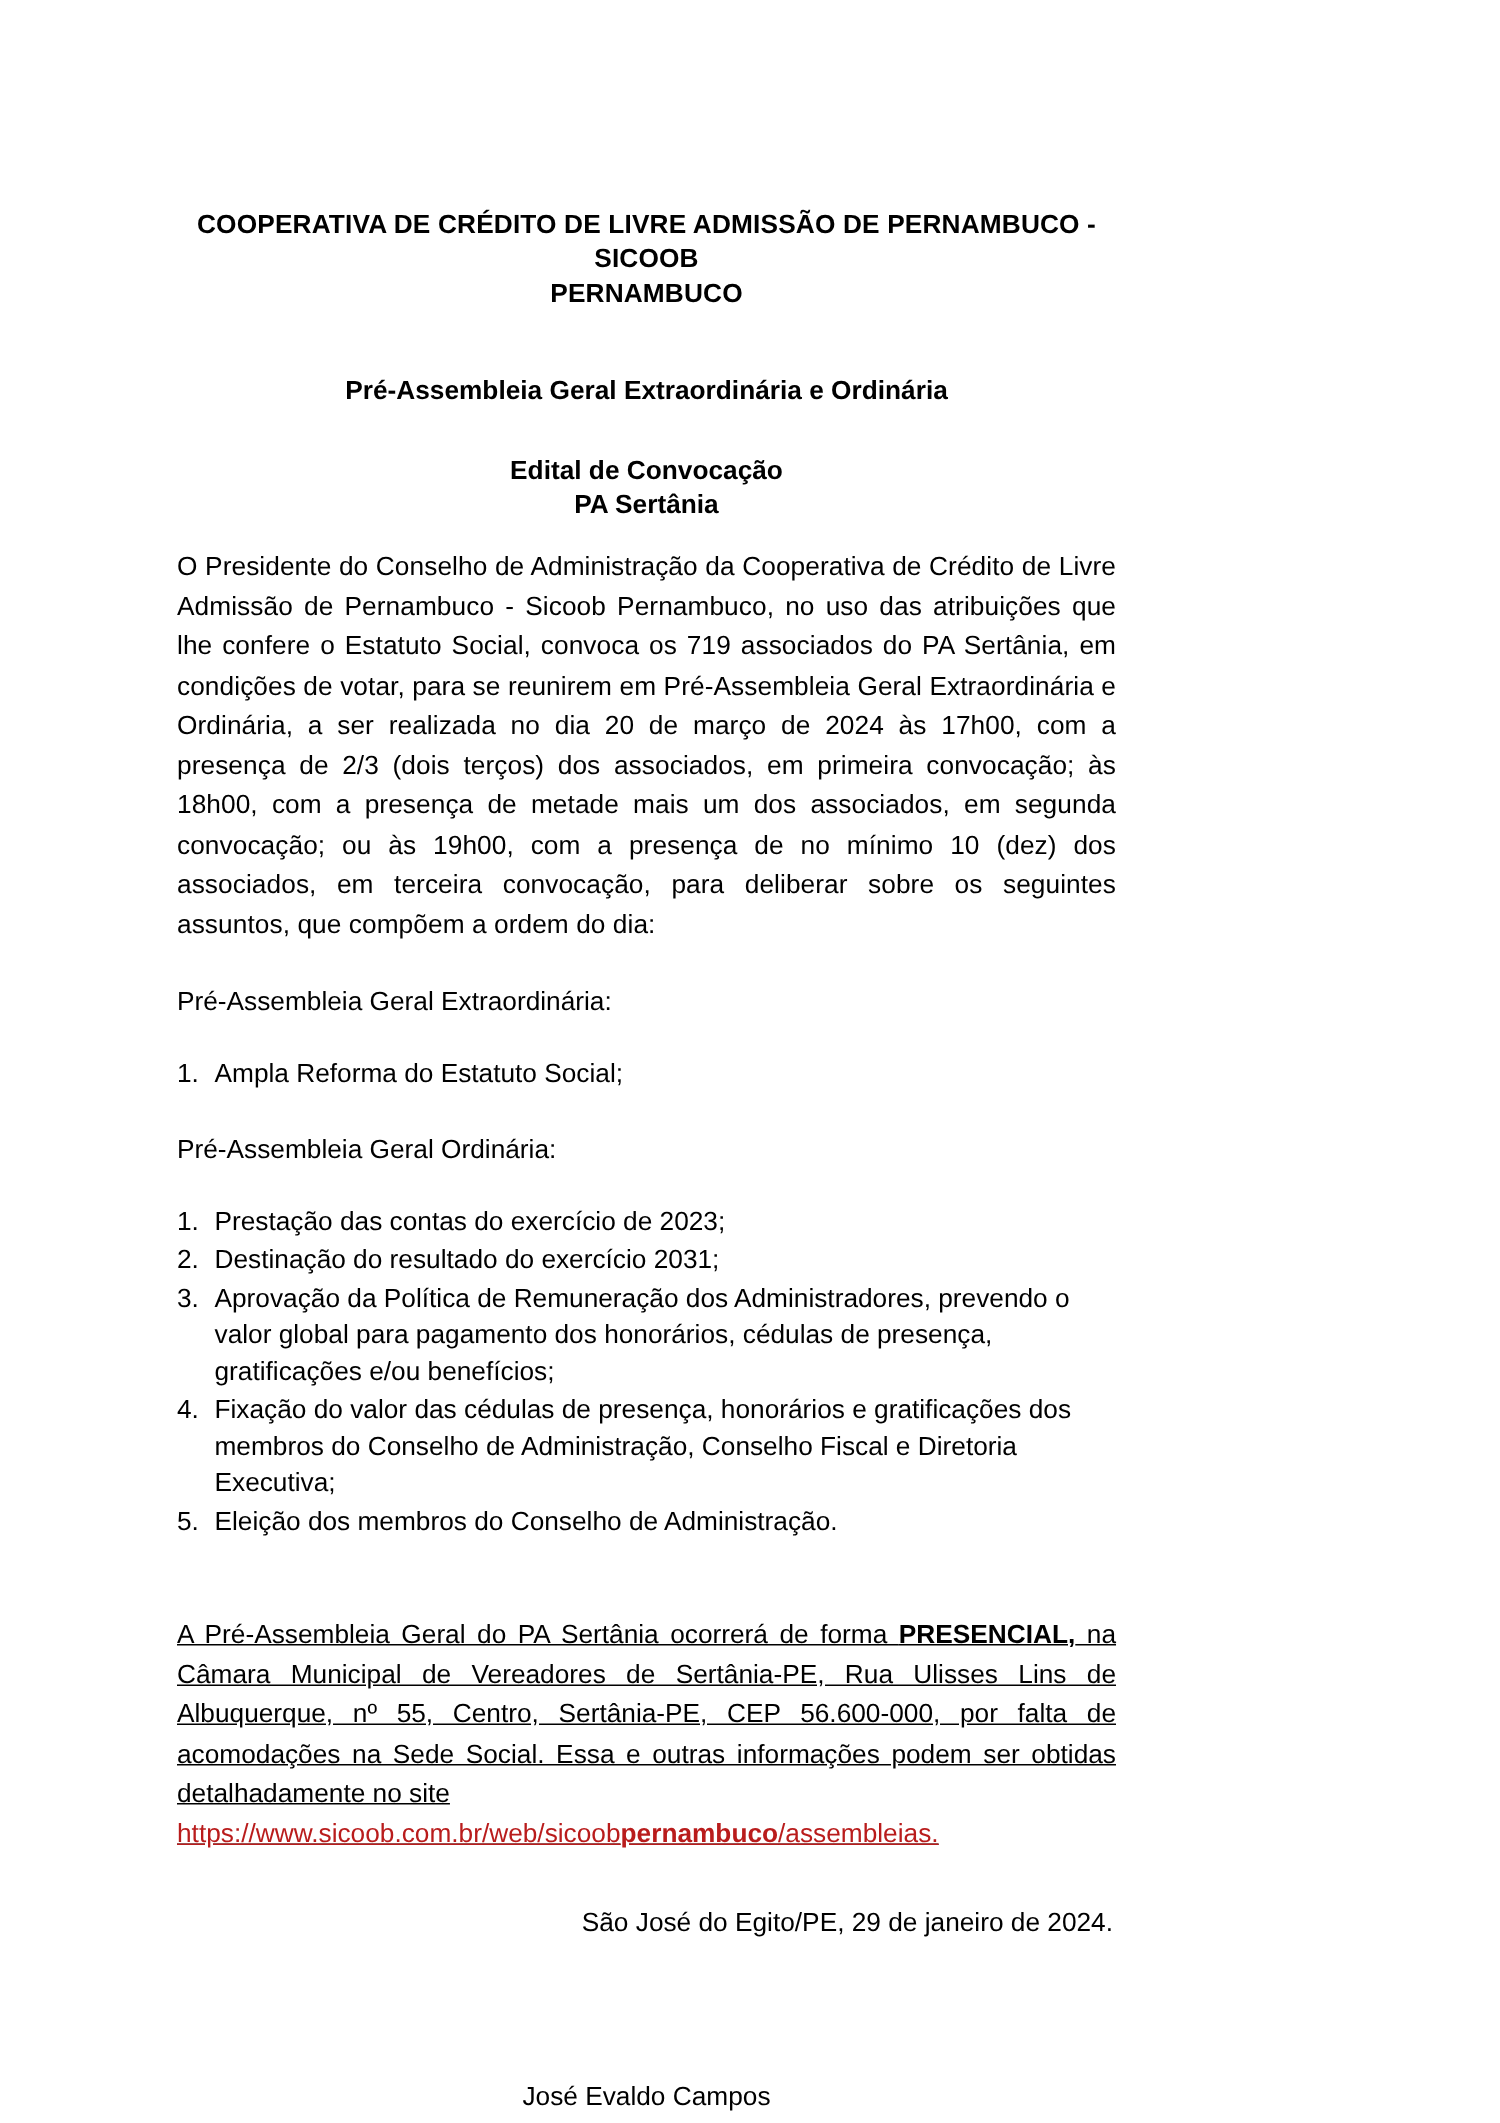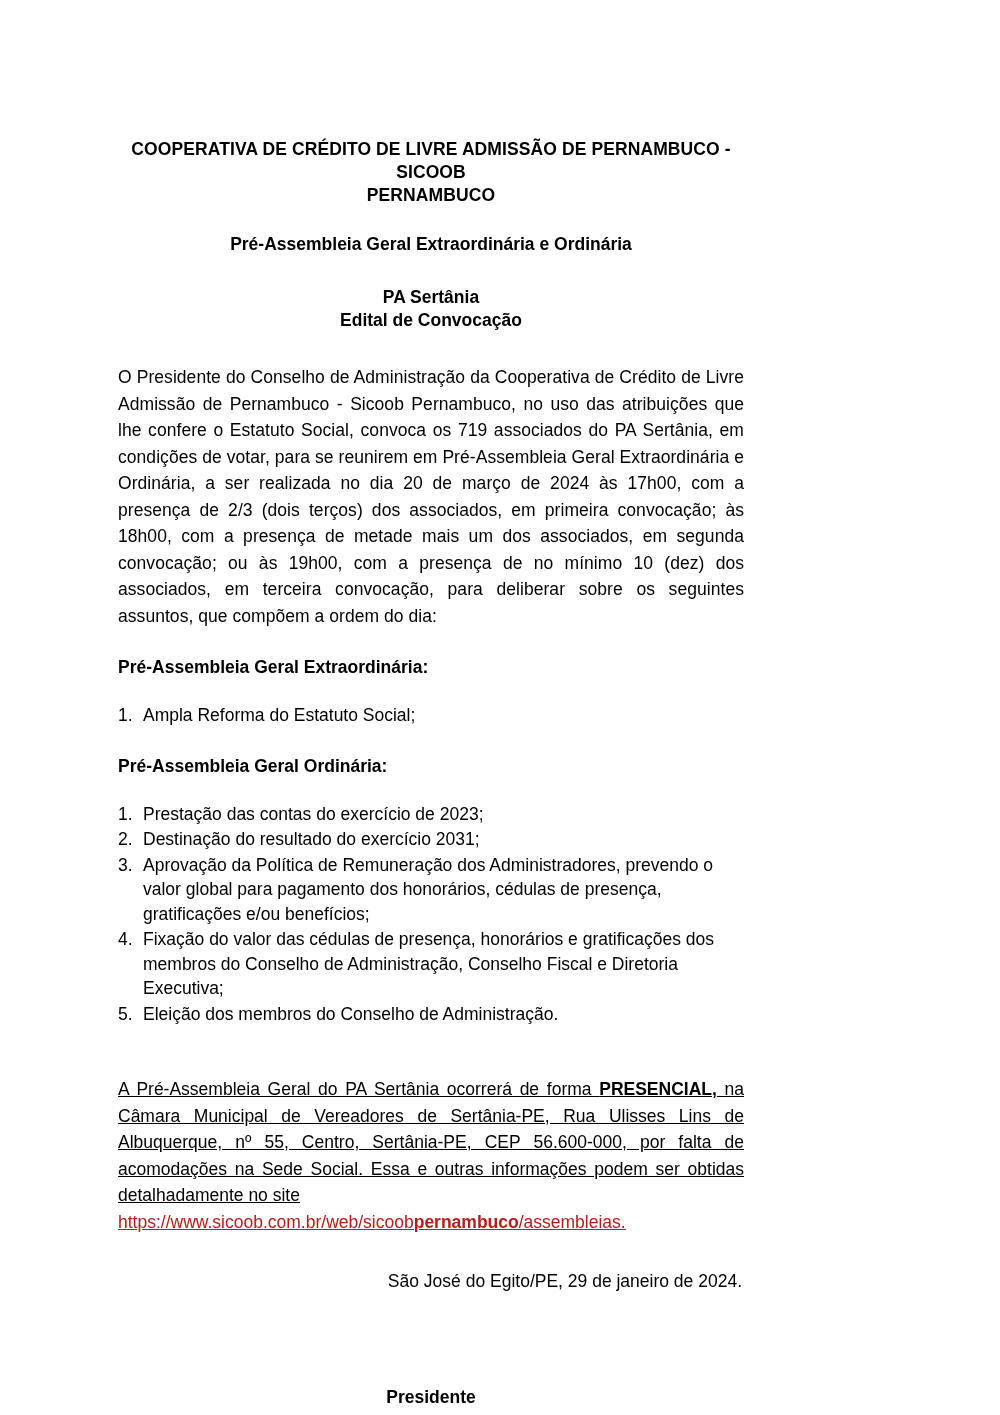--- a/index.html
+++ b/index.html
@@ -29,40 +29,40 @@
     letter-spacing: 0.1px;
   }
   .header-line {
     display: block;
   }
   .subtitle-block {
     text-align: center;
     font-weight: bold;
     font-size: 17.5px;
     line-height: 23px;
-    margin-top: 26px;
+    margin-top: 42px;
   }
   .edital-block {
     text-align: center;
     font-weight: bold;
     font-size: 17.5px;
     line-height: 23px;
     margin-top: 30px;
   }
   .body-para {
-    margin-top: 32px;
+    margin-top: 16px;
     text-align: justify;
     text-justify: inter-word;
     font-size: 17.5px;
     line-height: 26.5px;
     letter-spacing: 0.05px;
   }
   .section-heading {
     margin-top: 26px;
-    font-weight: bold;
+    font-weight: normal;
     font-size: 17.5px;
     line-height: 24px;
   }
   .list {
     margin: 0;
     padding: 0;
     list-style: none;
     font-size: 17.5px;
     line-height: 24.5px;
   }
@@ -126,22 +126,22 @@
 <div class="page">
 
   <div class="header-block">
     <span class="header-line">COOPERATIVA DE CRÉDITO DE LIVRE ADMISSÃO DE PERNAMBUCO - SICOOB</span>
     <span class="header-line">PERNAMBUCO</span>
   </div>
 
   <div class="subtitle-block">Pré-Assembleia Geral Extraordinária e Ordinária</div>
 
   <div class="edital-block">
+    <span class="header-line">Edital de Convocação</span>
     <span class="header-line">PA Sertânia</span>
-    <span class="header-line">Edital de Convocação</span>
   </div>
 
   <p class="body-para">O Presidente do Conselho de Administração da Cooperativa de Crédito de Livre Admissão de Pernambuco - Sicoob Pernambuco, no uso das atribuições que lhe confere o Estatuto Social, convoca os 719 associados do PA Sertânia, em condições de votar, para se reunirem em Pré-Assembleia Geral Extraordinária e Ordinária, a ser realizada no dia 20 de março de 2024 às 17h00, com a presença de 2/3 (dois terços)  dos associados, em primeira convocação; às 18h00, com a presença de metade mais um dos associados, em segunda convocação; ou às 19h00, com a presença de no mínimo 10 (dez) dos associados, em terceira convocação, para deliberar sobre os seguintes assuntos, que compõem a ordem do dia:</p>
 
   <div class="section-heading">Pré-Assembleia Geral Extraordinária:</div>
 
   <ul class="list first">
     <li>
       <span class="num">1.</span>
       <span class="txt">Ampla Reforma do Estatuto Social;</span>
@@ -173,16 +173,17 @@
     </li>
   </ul>
 
   <p class="closing-para">
     <span>A Pré-Assembleia Geral do PA Sertânia ocorrerá de forma </span><b>PRESENCIAL,</b><span> na Câmara Municipal de Vereadores de Sertânia-PE, Rua Ulisses Lins de Albuquerque, nº 55, Centro, Sertânia-PE, CEP 56.600-000, por falta de acomodações na Sede Social. Essa e outras informações podem ser obtidas detalhadamente no site </span><a class="link url-line" href="#"><span>https://www.sicoob.com.br/web/sicoob</span><b>pernambuco</b><span>/assembleias.</span></a>
   </p>
 
   <div class="place-date">São José do Egito/PE, 29 de janeiro de 2024.</div>
 
   <div class="signature">
+    <div>José Evaldo Campos</div>
     <div class="role">Presidente</div>
   </div>
 
 </div>
 
 </body></html>

